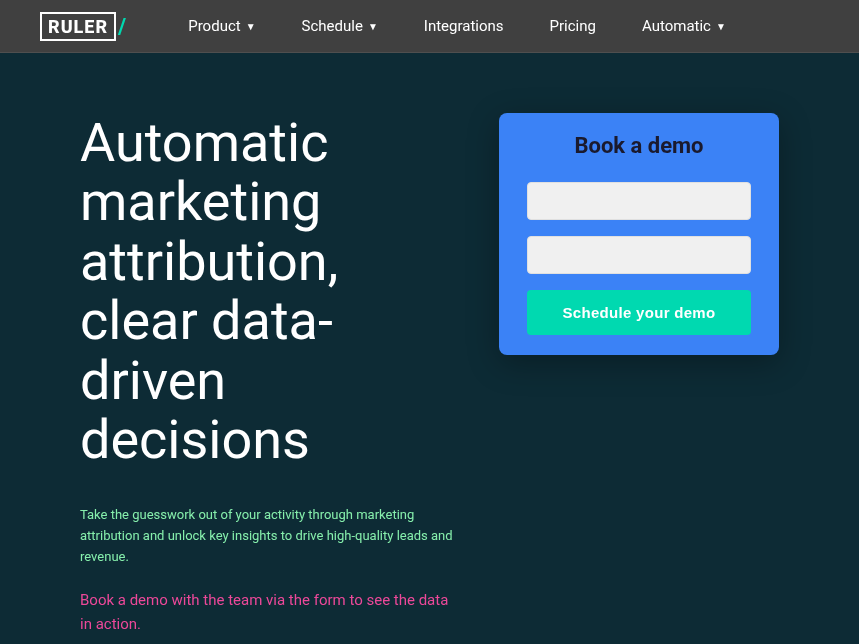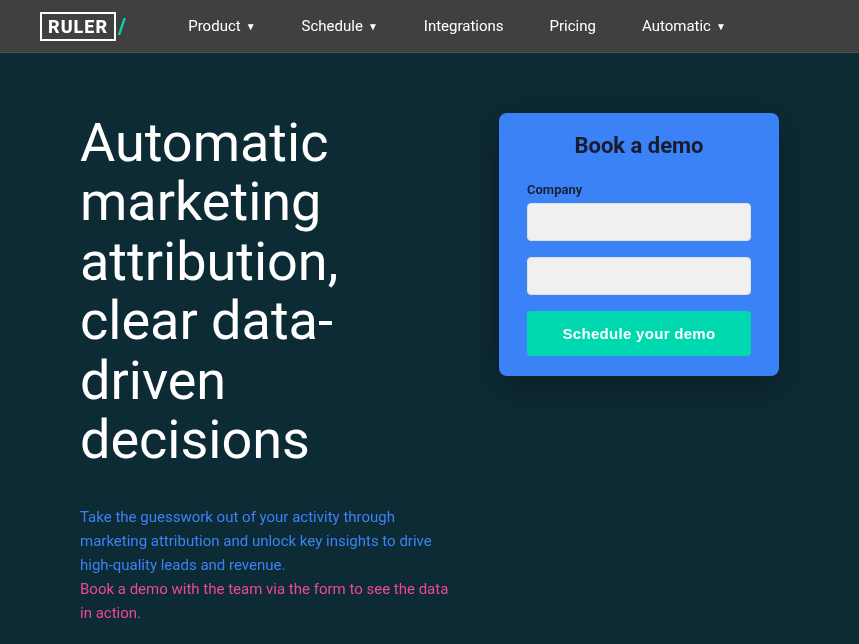--- a/index.html
+++ b/index.html
@@ -89,23 +89,24 @@
 
     .hero-title {
       font-size: 54px;
       font-weight: 400;
       line-height: 1.1;
       color: #ffffff;
       margin-bottom: 36px;
     }
 
     .hero-description {
-      font-size: 15px;
+      font-size: 13px;
       line-height: 1.6;
-      color: #3b82f6;
+      color: #86efac;
+      margin-bottom: 20px;
     }
 
     .hero-description-secondary {
       font-size: 15px;
       line-height: 1.6;
       color: #ec4899;
     }
 
     
     .form-card {
@@ -207,21 +208,20 @@
     <h1 class="hero-title">Automatic marketing attribution, clear data-driven decisions</h1>
     <p class="hero-description">Take the guesswork out of your activity through marketing attribution and unlock key insights to drive high-quality leads and revenue.</p>
     <p class="hero-description-secondary">Book a demo with the team via the form to see the data in action.</p>
   </div>
 
   <div class="form-card">
     <h2 class="form-card-title">Book a demo</h2>
 
 
     <div class="form-group">
-      <label class="form-label">Company</label>
       <input class="form-input" type="text" style="">
     </div>
 
     <div class="form-group">
       <input class="form-input" type="email" style="">
     </div>
 
     <button class="btn-schedule">Schedule your demo</button>
   </div>
 </section>

